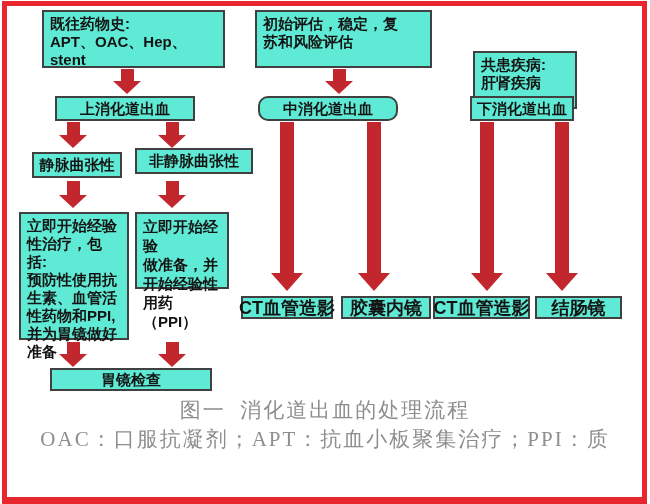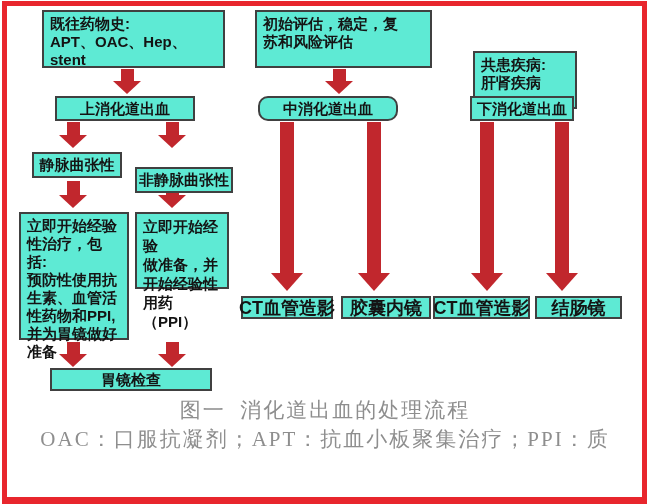--- a/index.html
+++ b/index.html
@@ -85,21 +85,21 @@
 <div class="arrow" style="left:59px;top:122px;height:26px;">
     <i class="shaft"></i>
     <i class="head"></i>
   </div>
 <div class="arrow" style="left:158px;top:122px;height:26px;">
     <i class="shaft"></i>
     <i class="head"></i>
   </div>
 
 <div class="box c" style="left:32px;top:152px;width:90px;height:26px;">静脉曲张性</div>
-<div class="box c" style="left:135px;top:167px;width:98px;height:26px;">非静脉曲张性</div>
+<div class="box c" style="left:135px;top:148px;width:118px;height:26px;">非静脉曲张性</div>
 
 <div class="arrow" style="left:59px;top:181px;height:27px;">
     <i class="shaft"></i>
     <i class="head"></i>
   </div>
 <div class="arrow" style="left:158px;top:181px;height:27px;">
     <i class="shaft"></i>
     <i class="head"></i>
   </div>
 

